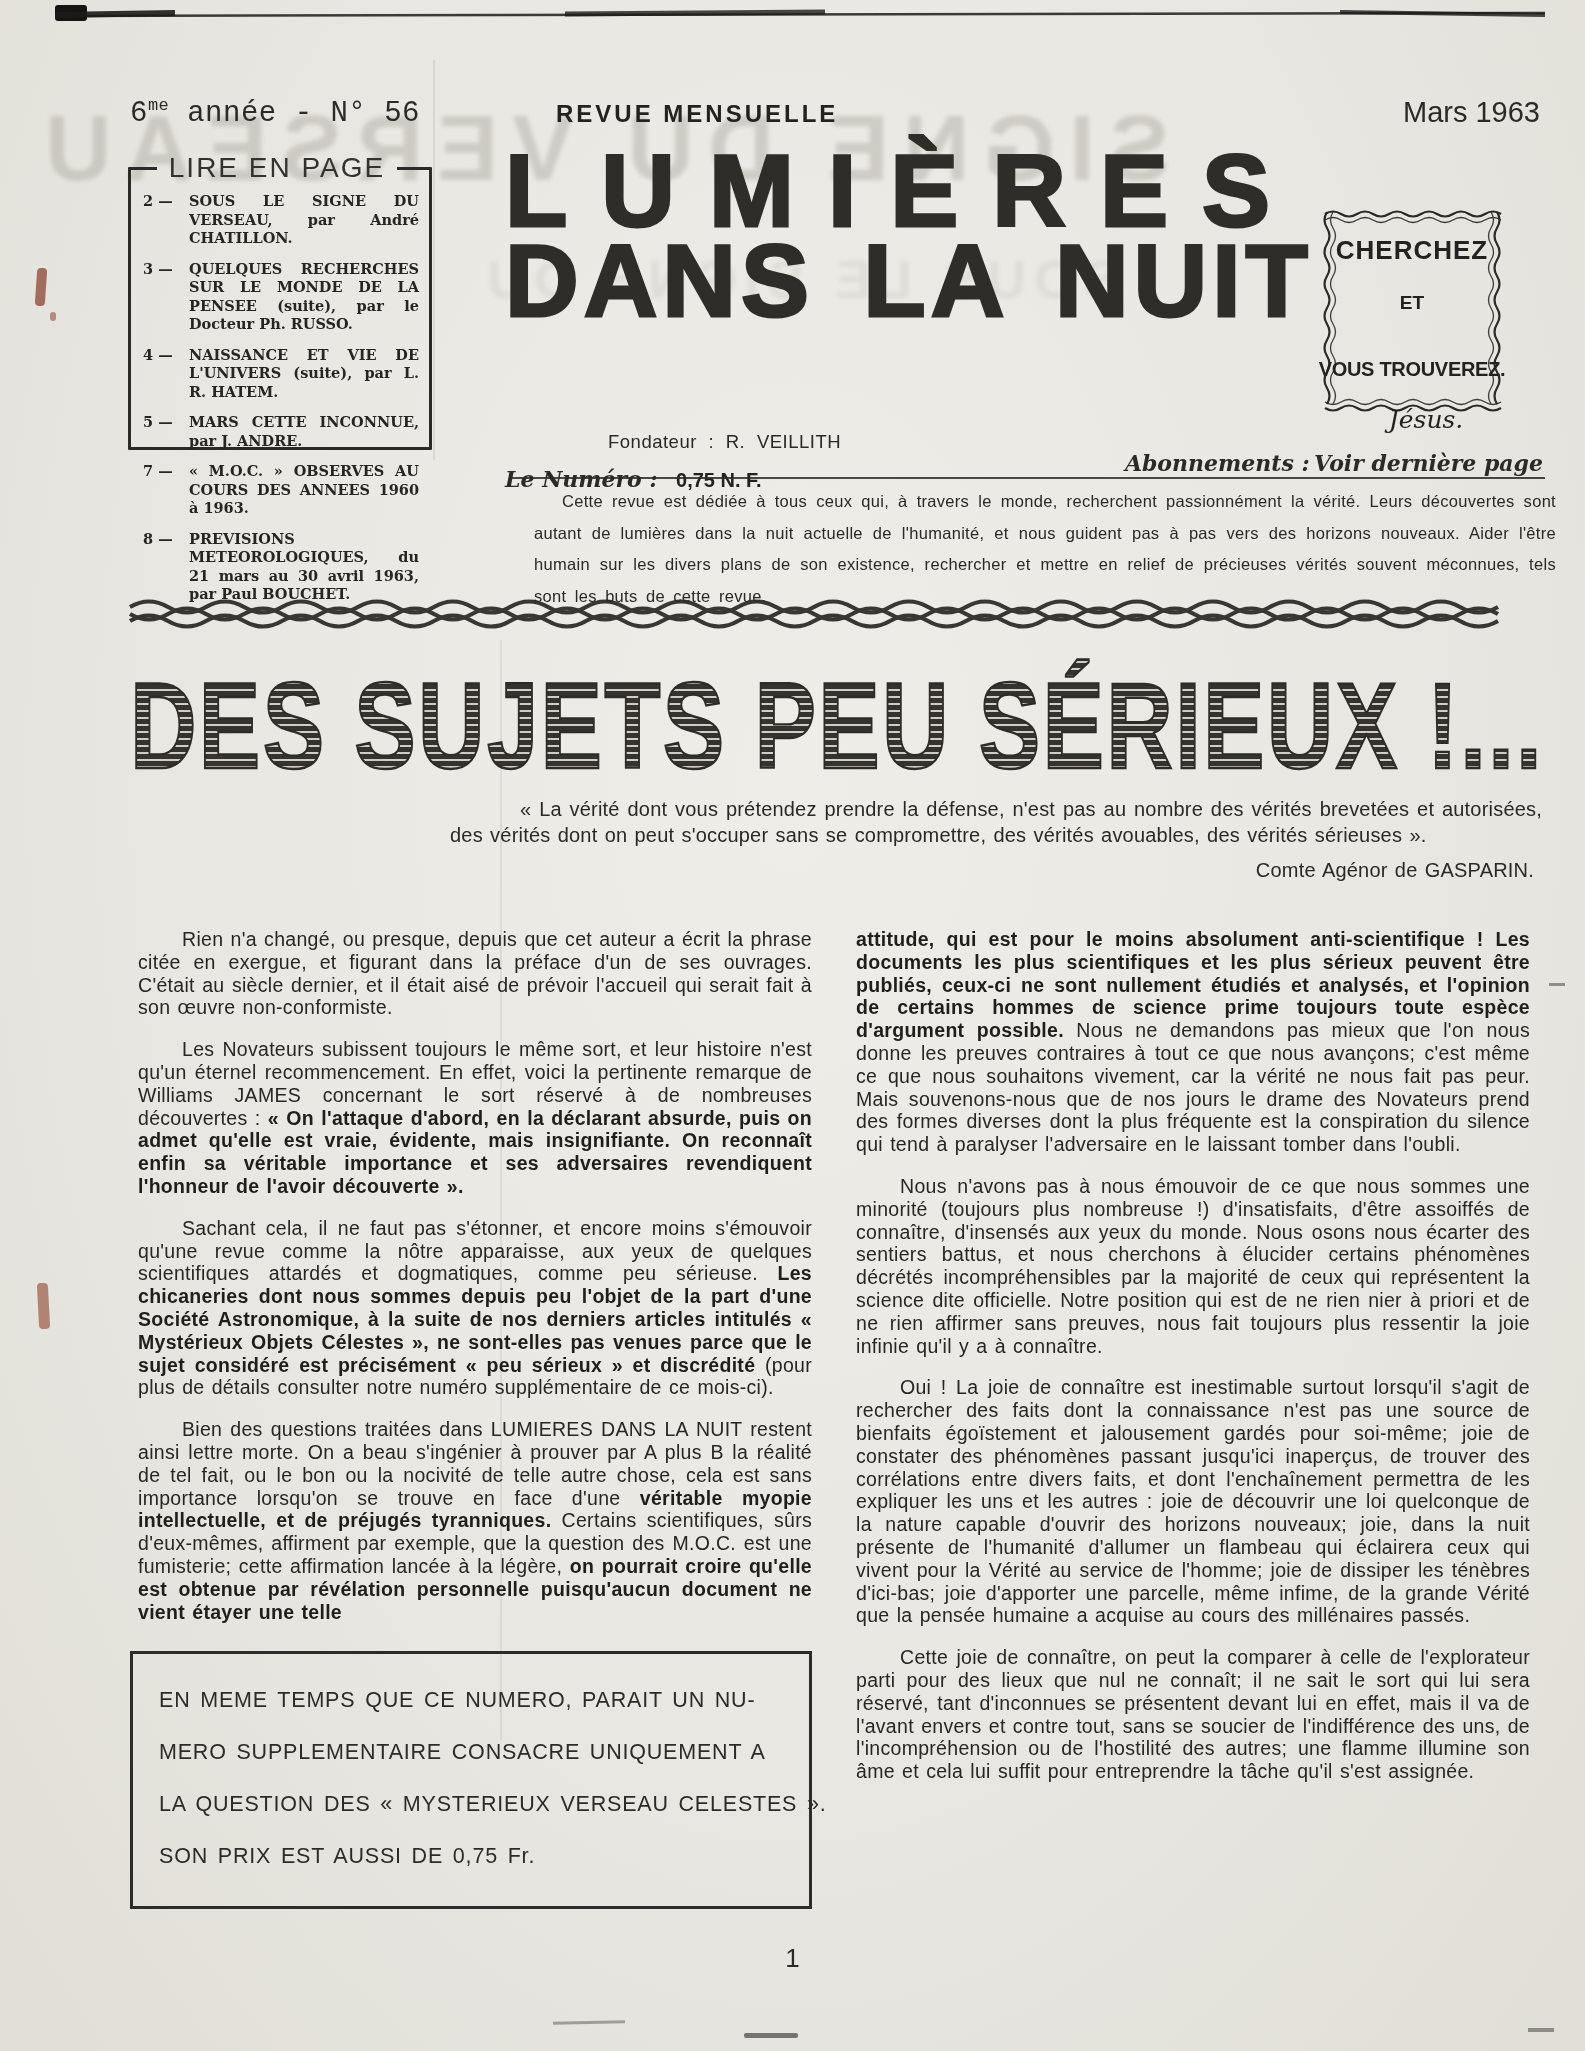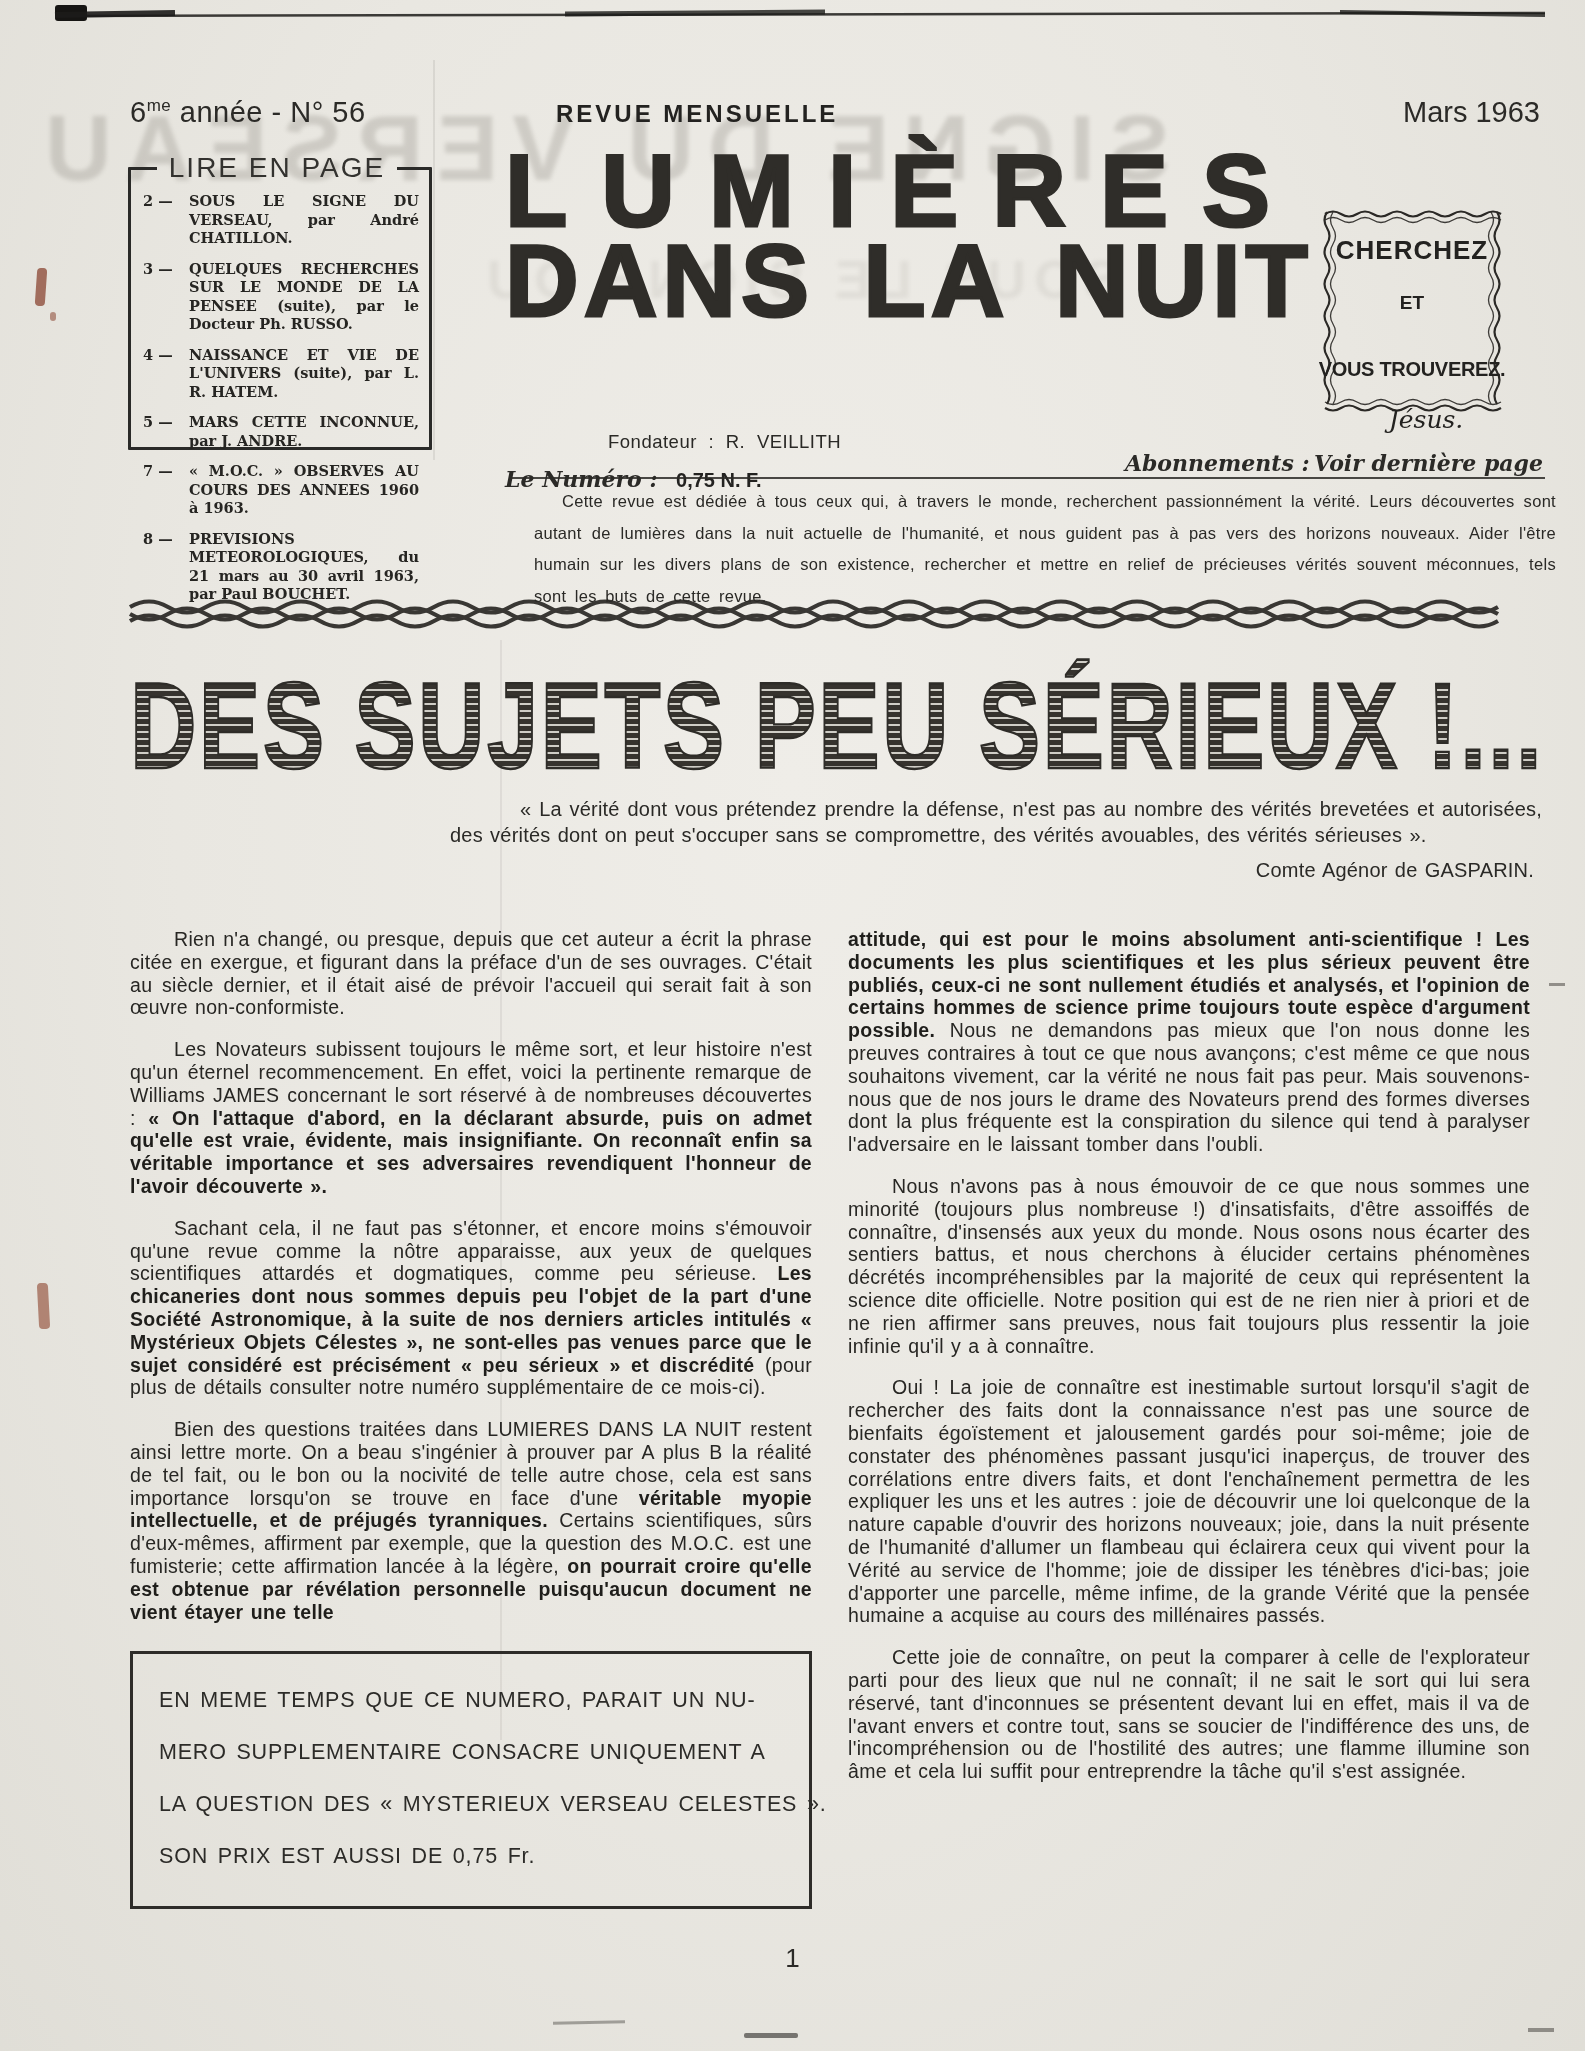--- a/index.html
+++ b/index.html
@@ -19,21 +19,21 @@
   .rust{position:absolute;background:#8a4631;border-radius:4px;}
   .rust1{left:36px;top:268px;width:10px;height:38px;opacity:.75;transform:rotate(4deg);}
   .rust2{left:38px;top:1283px;width:11px;height:46px;opacity:.65;transform:rotate(-3deg);background:#93503a;}
   .rust3{left:50px;top:312px;width:6px;height:9px;opacity:.55;}
   .bmark{position:absolute;background:#4a4743;}
   .bmark1{left:553px;top:2021px;width:72px;height:3px;opacity:.45;transform:rotate(-1deg);}
   .bmark2{left:744px;top:2033px;width:54px;height:5px;opacity:.65;border-radius:2px;background:#3a3834;}
   .bmark3{left:1528px;top:2028px;width:26px;height:4px;opacity:.55;}
   .emark1{left:1549px;top:983px;width:16px;height:3px;opacity:.55;position:absolute;background:#4a4743;}
   
-  .issue{left:130px;top:96px;font-size:29px;letter-spacing:.5px;color:#2b2a27;}
+  .issue{left:130px;top:96px;font-size:29px;letter-spacing:.5px;color:#2b2a27;font-family:Liberation Mono, monospace;}
   .issue .sup{font-size:17px;vertical-align:super;}
   .revue-type{left:556px;top:100px;font-size:24px;font-weight:700;letter-spacing:3px;color:#232220;}
   .date{right:45px;top:96px;font-size:29px;color:#2b2a27;}
   
   fieldset.toc{left:128px;top:152px;width:304px;height:298px;position:absolute;margin:0;
     border:3px solid #2a2a28;border-radius:1px;padding:6px 10px 8px 4px;background:transparent;box-sizing:border-box;}
   fieldset.toc legend{margin:0 auto;padding:0 12px;font-size:28px;letter-spacing:2px;color:#33322f;font-weight:400;}
   .toc-list{list-style:none;margin:2px 0 0 0;padding:0;font-family:"DejaVu Serif", serif;font-weight:700;
     font-size:14.5px;line-height:18.5px;color:#262522;}
   .toc-item{position:relative;padding-left:54px;margin-bottom:12px;text-align:justify;}
@@ -63,21 +63,21 @@
   .headline-wrap{left:128px;top:656px;}
   
   .quote{left:450px;top:796px;width:1092px;font-size:20px;line-height:26px;text-align:justify;
     text-indent:70px;letter-spacing:.2px;word-spacing:1.5px;color:#2a2926;}
   .quote-attr{margin-top:9px;text-align:right;padding-right:8px;text-indent:0;font-size:20px;}
   
   .col{position:absolute;top:928px;width:682px;font-size:19.5px;line-height:22.8px;text-align:justify;
     letter-spacing:.3px;word-spacing:1.5px;color:#272623;}
   .col-left{left:130px;}
   .col-right{left:848px;}
-  .para{margin:0 0 19px 0;text-indent:44px;}
+  .para{margin:0 0 19px 8px;text-indent:44px;}
   .para.noindent{text-indent:0;}
   .bold{font-weight:700;color:#1f1e1b;}
   
   .notice{border:3px solid #2e2c29;margin-top:28px;padding:20px 26px 24px 26px;}
   .notice-line{font-size:21.5px;line-height:52px;letter-spacing:.8px;word-spacing:3px;color:#2c2b28;white-space:nowrap;}
   
   .pagenum{left:0;top:1943px;width:1585px;text-align:center;font-size:26px;color:#2b2a27;}
   svg{display:block;}
 </style>
 </head>

